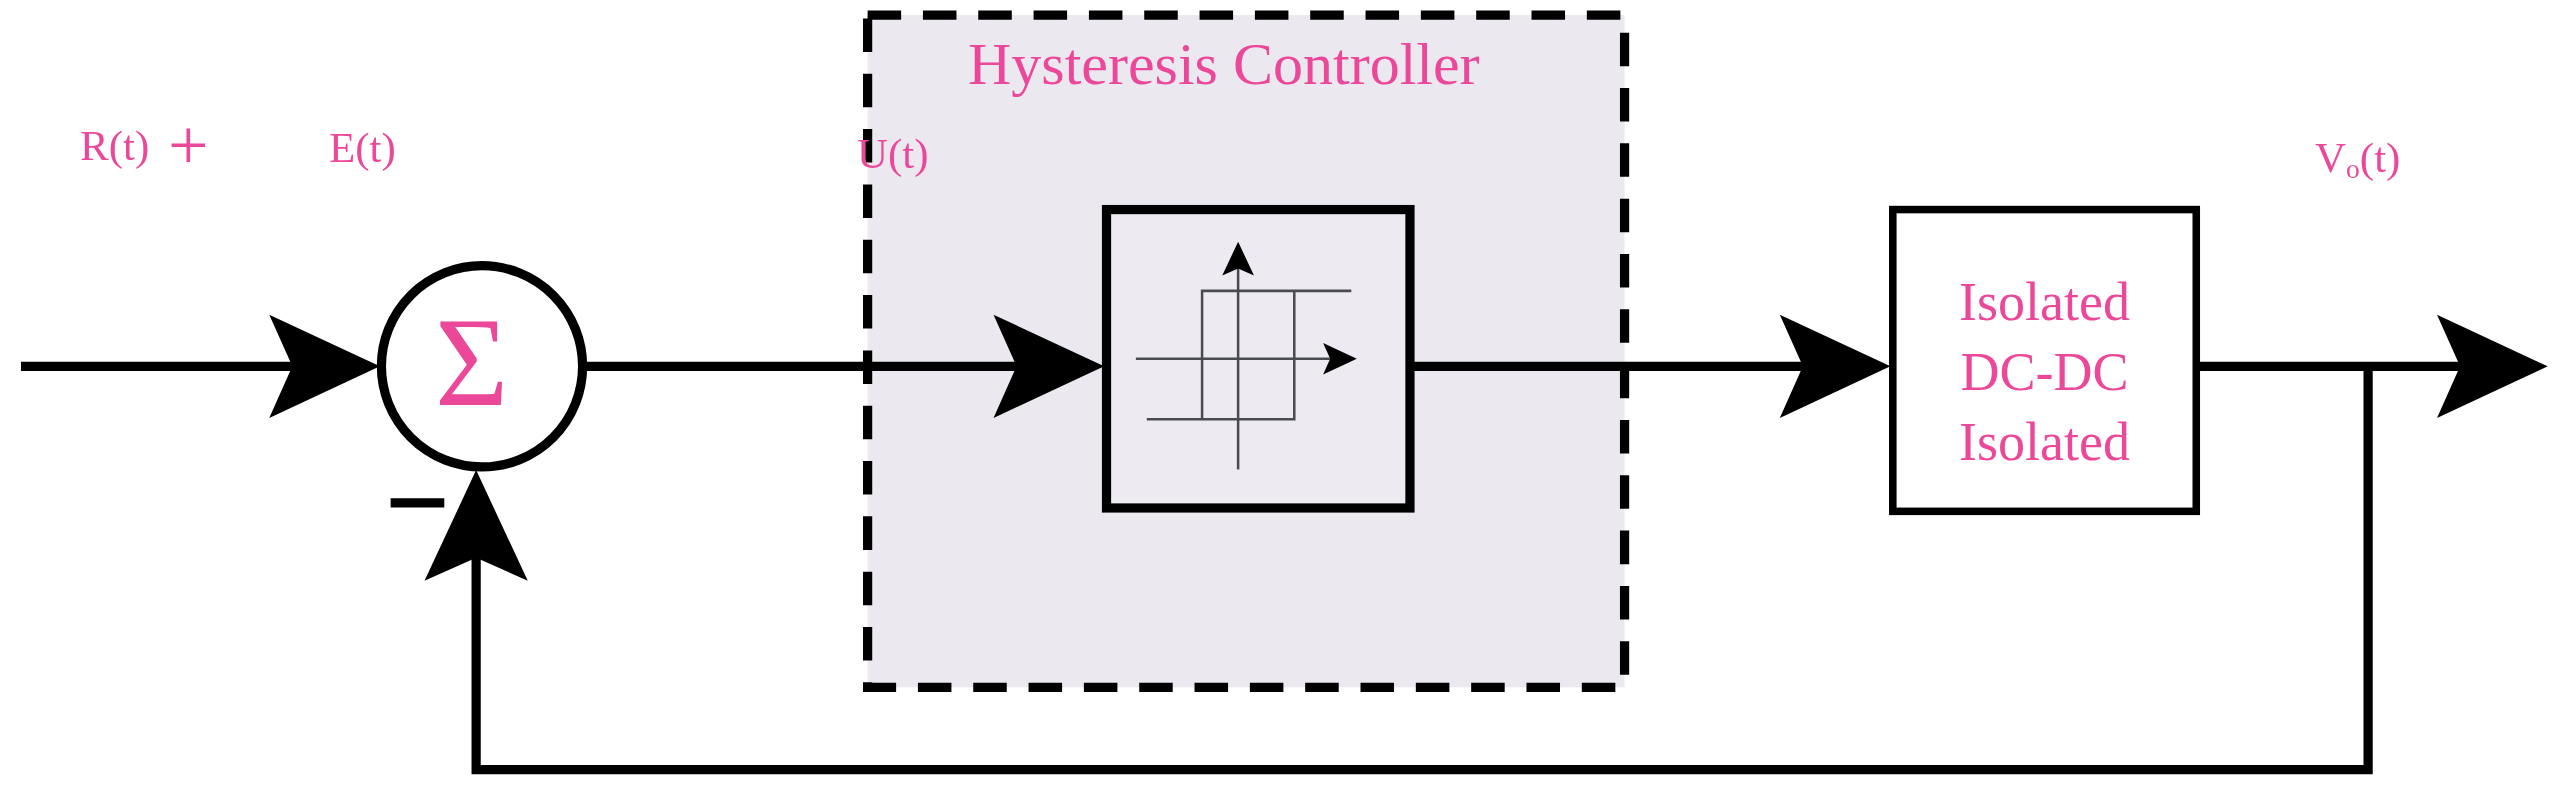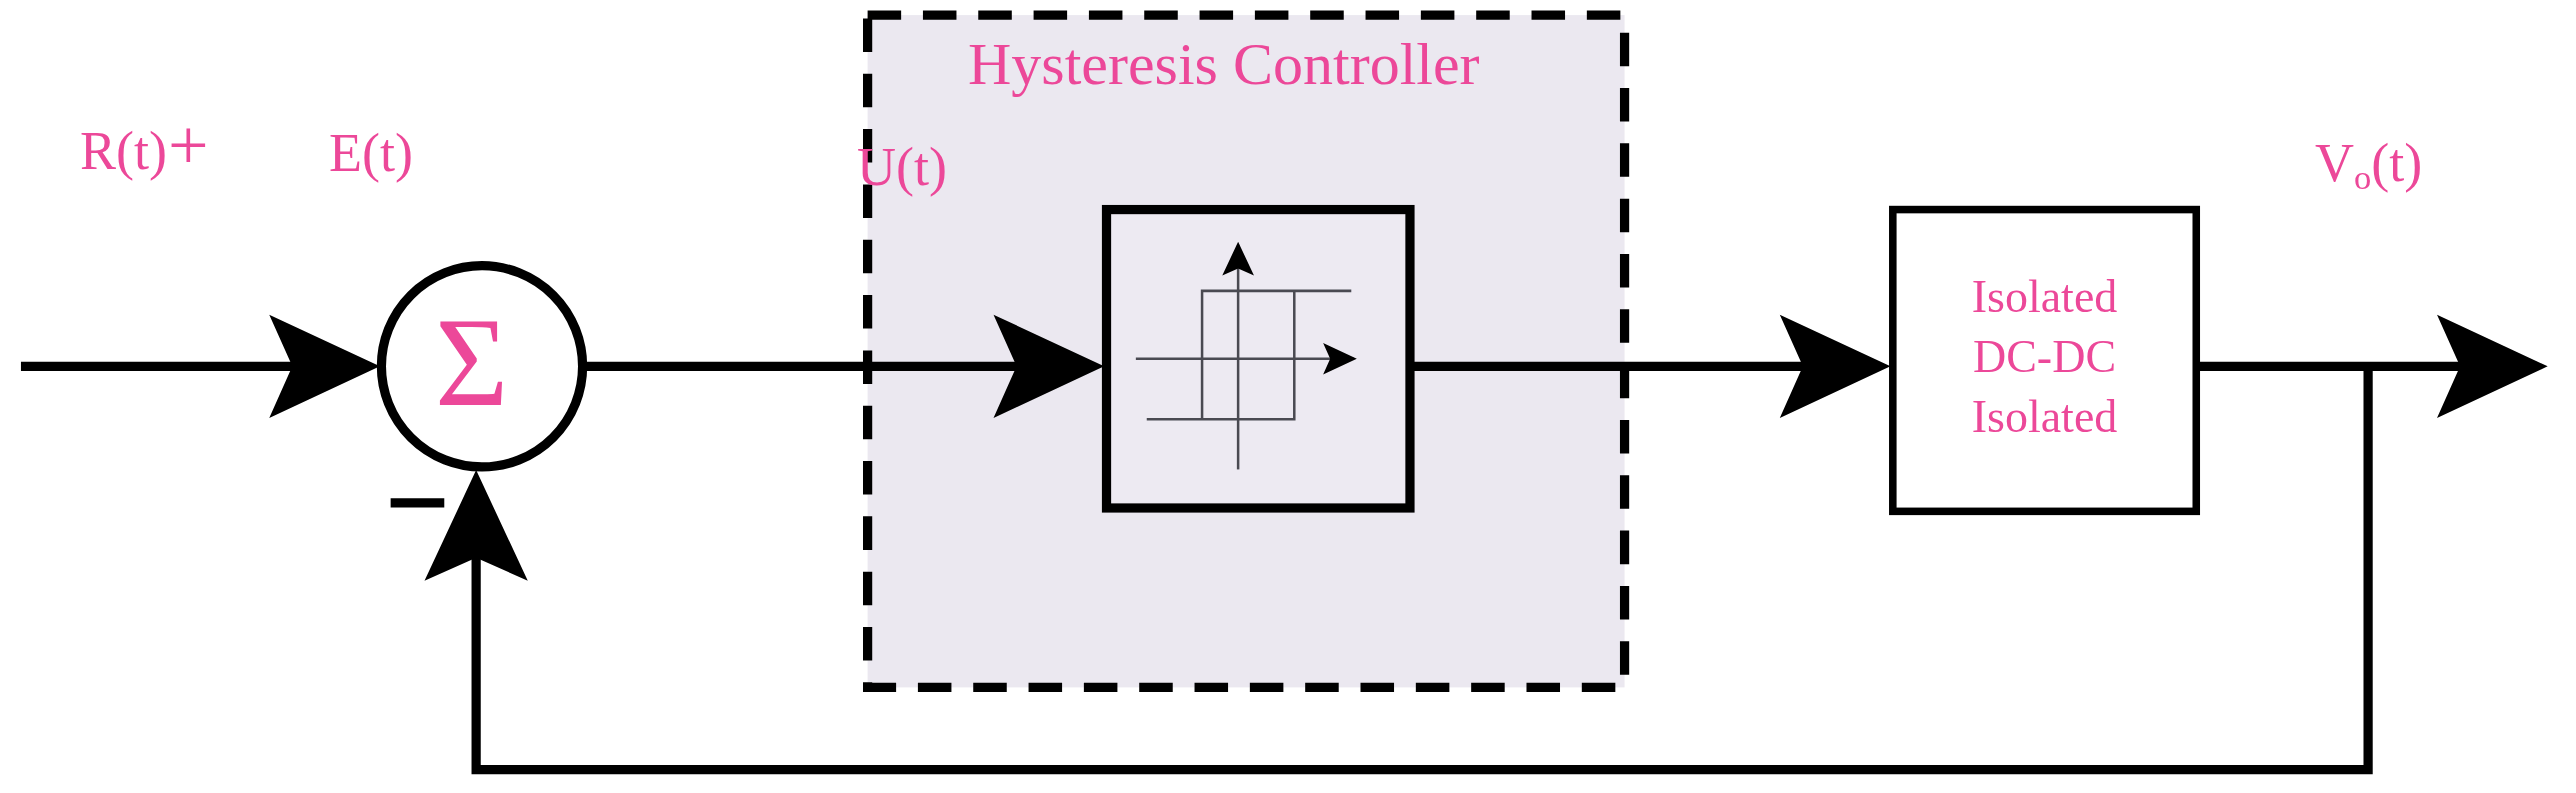--- a/index.html
+++ b/index.html
@@ -25,25 +25,25 @@
     width: 2576px;
     height: 793px;
   }
   .lbl {
     position: absolute;
     color: #ec4899;
     white-space: nowrap;
     line-height: 1;
     font-family: "Liberation Serif", "DejaVu Serif", serif;
   }
-  .signal-label { font-size: 54px; }
+  .signal-label { font-size: 43px; }
   .sign-label   { font-size: 72px; font-weight: 400; }
   .group-title  { font-size: 60px; }
   .block-label  {
-    font-size: 46px;
+    font-size: 54px;
     text-align: center;
     line-height: 1.30;
   }
   .sub { font-size: 0.64em; vertical-align: -0.22em; }
 </style>
 </head>
 <body>
 
 <div id="canvas">
 
@@ -89,21 +89,21 @@
   <div class="lbl signal-label" style="left:80px; top:124px;">R(t)</div>
 
   <div class="lbl sign-label" style="left:168px; top:109px;">+</div>
 
   <div class="lbl" style="left:435px; top:300px; font-size:126px;">Σ</div>
 
   <div class="lbl signal-label" style="left:329px; top:126px;text-align:center;">E(t)</div>
 
   <div class="lbl group-title" style="left:968px; top:34px;">Hysteresis Controller</div>
 
-  <div class="lbl signal-label" style="left:857px; top:140px;">U(t)</div>
+  <div class="lbl signal-label" style="left:857px; top:132px;">U(t)</div>
 
   <div class="lbl block-label" style="left:1893px; top:267px; width:303px;">
     <div>Isolated</div>
     <div>DC-DC</div>
     <div>Isolated</div>
   </div>
 
   <div class="lbl signal-label" style="left:2315px; top:136px;"><span>V</span><span class="sub">o</span><span>(t)</span></div>
 
 </div>

